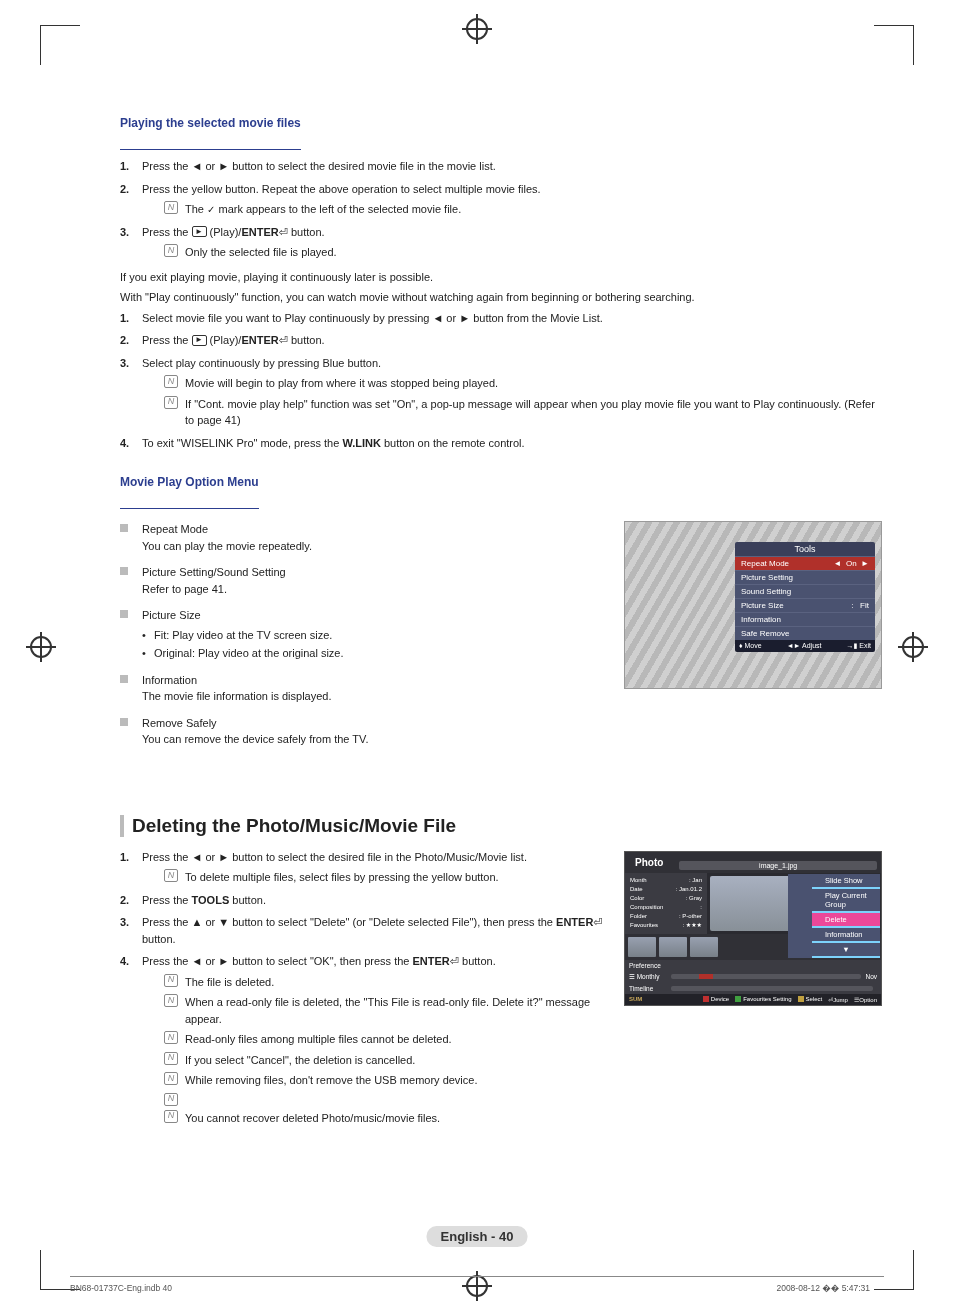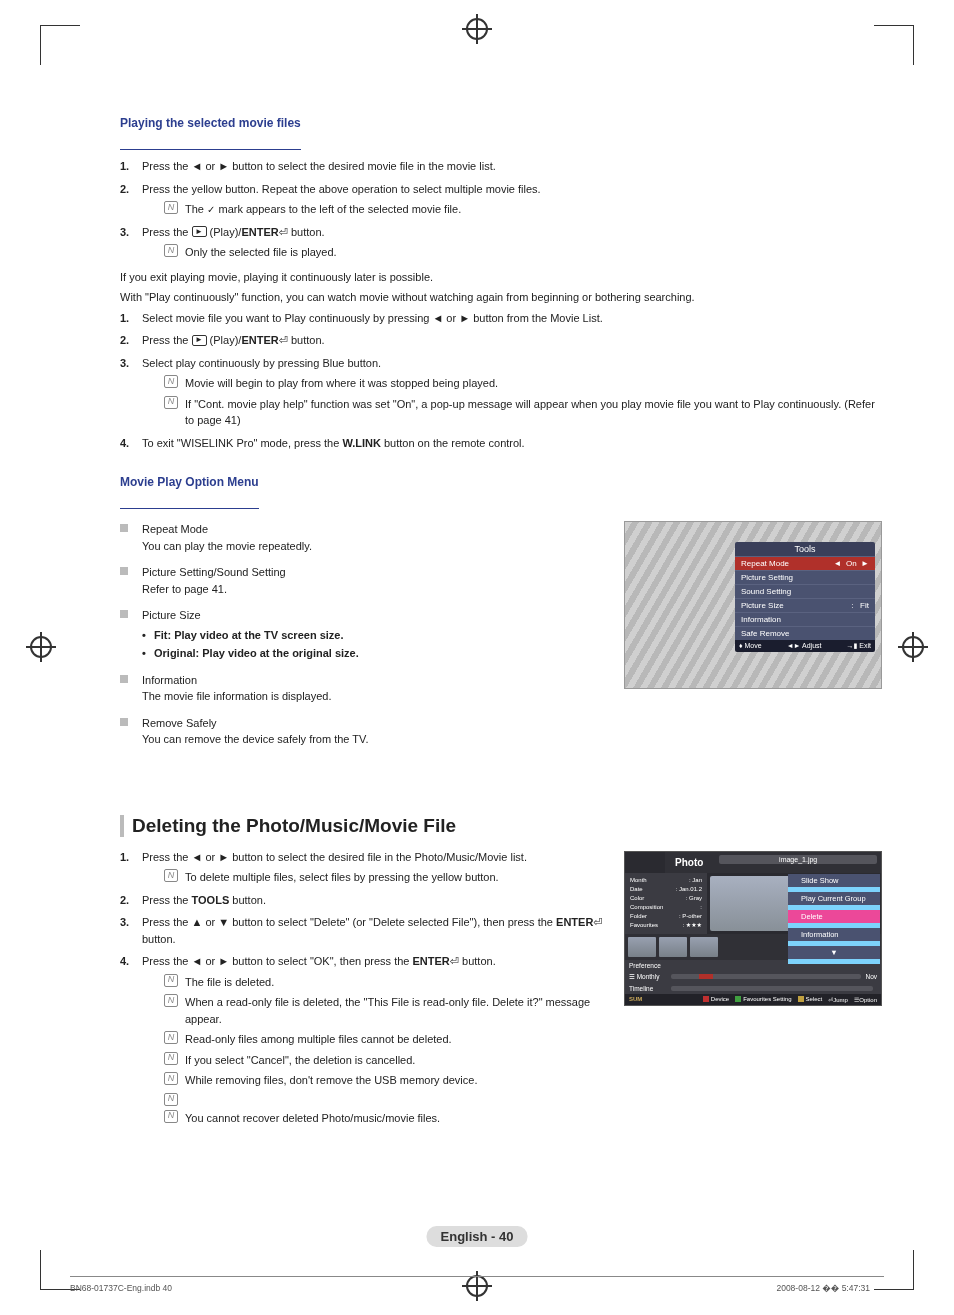--- a/index.html
+++ b/index.html
@@ -121,21 +121,20 @@
   }
   .bullet-list .dot-list {
     list-style: none;
     padding: 0;
     margin: 3px 0 0 0;
   }
   .bullet-list .dot-list li {
     position: relative;
     padding-left: 12px;
     margin-bottom: 2px;
-    font-weight: bold;
   }
   .bullet-list .dot-list li::before {
     content: "•";
     position: absolute;
     left: 0;
   }
   .play-btn {
     display: inline-flex;
     align-items: center;
     justify-content: center;
@@ -205,22 +204,21 @@
     background: #2a2a30;
     color: #fff;
     font-size: 7px;
     margin-top: 2px;
     border: 1px solid #555;
   }
   .shot2-top {
     display: flex;
     padding: 3px 4px;
     background: #303036;
-    align-items: flex-start;
-    margin-left: 40px;
+    align-items: flex-end;
   }
   .shot2-title {
     font-size: 10px;
     font-weight: bold;
     padding: 2px 6px;
   }
   .shot2-filename {
     flex: 1;
     margin-left: 10px;
     background: #55555c;
@@ -252,21 +250,22 @@
   }
   .shot2-menu {
     position: absolute;
     right: -2px; top: -2px;
     width: 92px;
     background: #4a5270;
     font-size: 7.5px;
   }
   .shot2-menu .mrow {
     padding: 2px 13px;
-    border-bottom: 5px solid #7dd3fc;
+    border-bottom: 2px solid #7dd3fc;
+    margin-left: 24px;
   }
   .shot2-menu .mrow.sel { background: #ec4899; }
   .shot2-strip {
     display: flex;
     padding: 3px;
     gap: 3px;
     background: #303036;
   }
   .shot2-strip .th {
     width: 28px; height: 20px;

